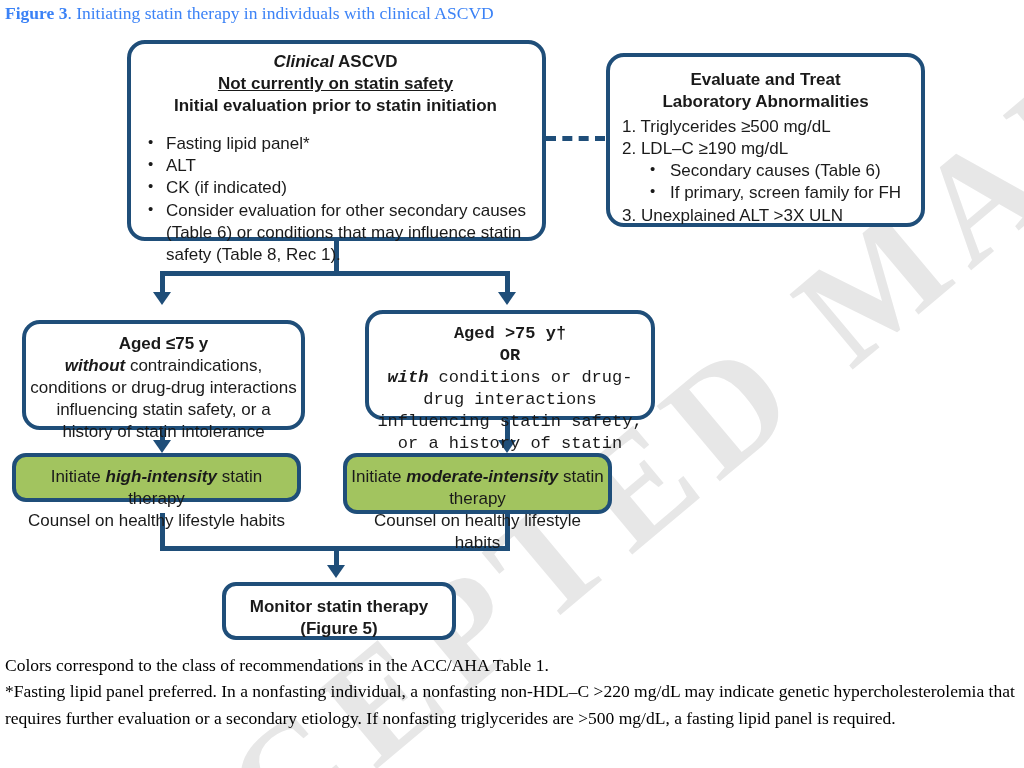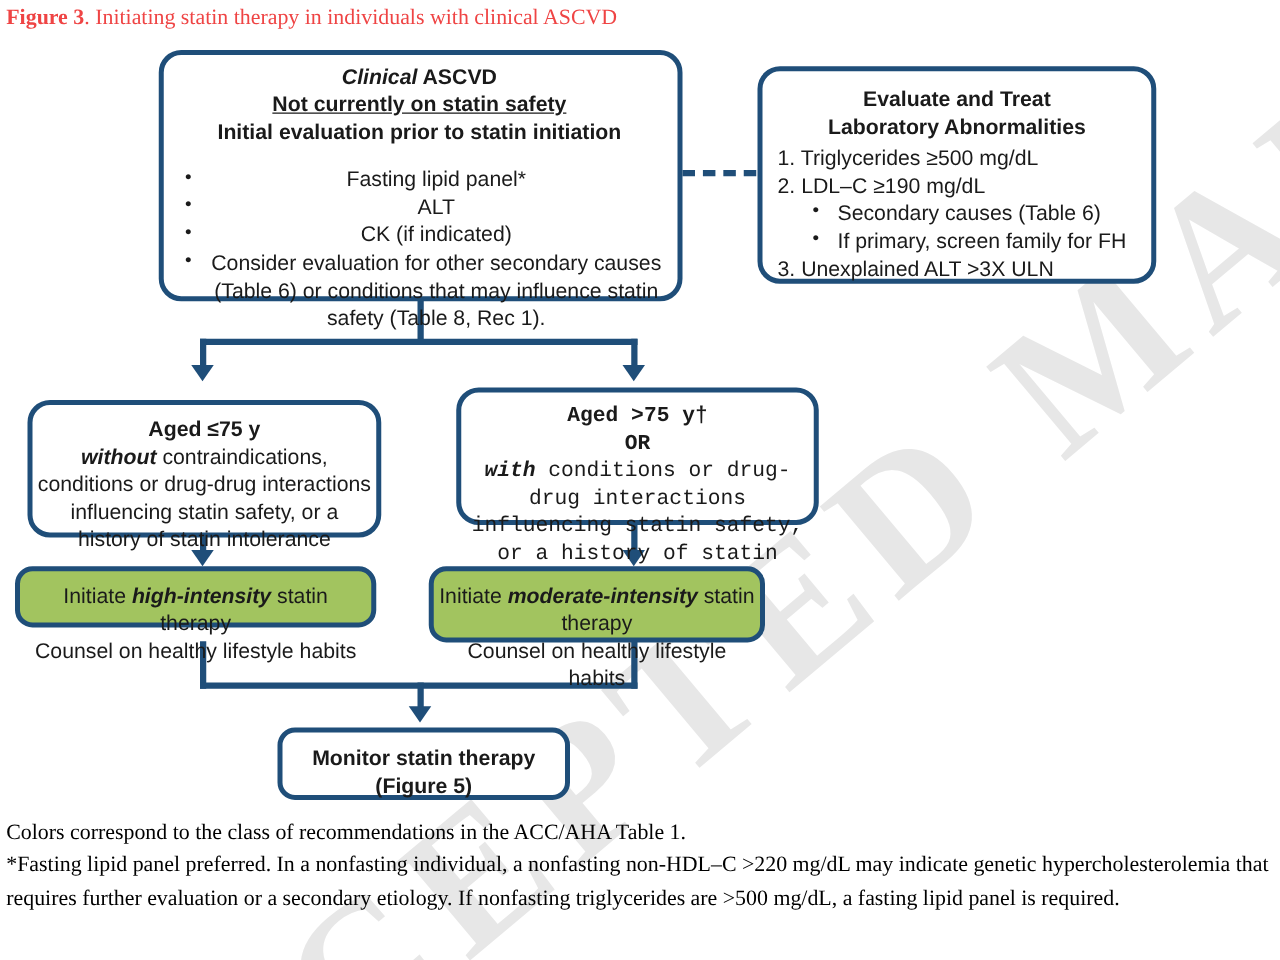--- a/index.html
+++ b/index.html
@@ -11,38 +11,38 @@
   .watermark {
     position:absolute; left:-140px; top:330px; z-index:0;
     font-family:"Liberation Serif", serif; font-weight:bold;
     font-size:150px; letter-spacing:14px; white-space:nowrap;
     color:#e7e7e7; transform:rotate(-40deg); transform-origin:40% 50%;
     user-select:none;
   }
   
   .fig-title {
     position:absolute; left:5px; top:3px; z-index:3;
-    font-family:"Liberation Serif", serif; font-size:17.5px; color:#ef4444;
+    font-family:"Liberation Serif", serif; font-size:17.5px; color:#3b82f6;
   }
   .fig-title b { font-weight:bold; }
   .footer {
     position:absolute; left:5px; top:652px; width:1014px; z-index:3;
     font-family:"Liberation Serif", serif; font-size:17.5px; line-height:1.5; color:#000;
   }
   
   .node {
     position:absolute; z-index:2; box-sizing:border-box; background:#ffffff;
     border:4px solid #1f4e79; border-radius:18px; font-size:17px; line-height:1.3;
   }
   .node.green { background:#a2c45f; border-radius:14px; }
   .ctr { text-align:center; }
   .bld { font-weight:bold; }
   .bi  { font-weight:bold; font-style:italic; }
   .und { text-decoration:underline; }
-  .tb-li { position:relative; padding-left:27px; text-align:center; }
+  .tb-li { position:relative; padding-left:27px; text-align:left; }
   .tb-li::before { content:"\2022"; position:absolute; left:9px; top:-1px; font-size:15px; }
   .num-li { padding-left:4px; }
   .sub-li { position:relative; padding-left:52px; }
   .sub-li::before { content:"\2022"; position:absolute; left:32px; top:-1px; font-size:15px; }
   
   .vline, .hline { position:absolute; background:#1f4e79; z-index:1; }
   .vline { width:5px; }
   .hline { height:5px; }
   .dash {
     position:absolute; z-index:1; height:0;

